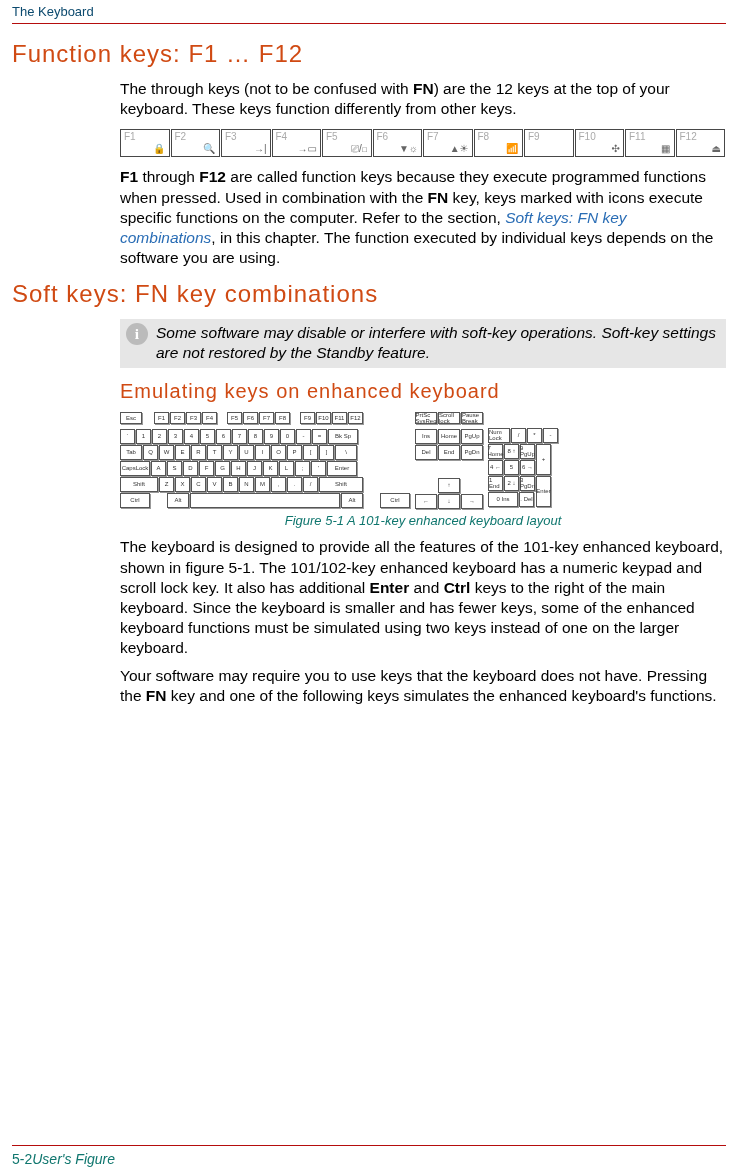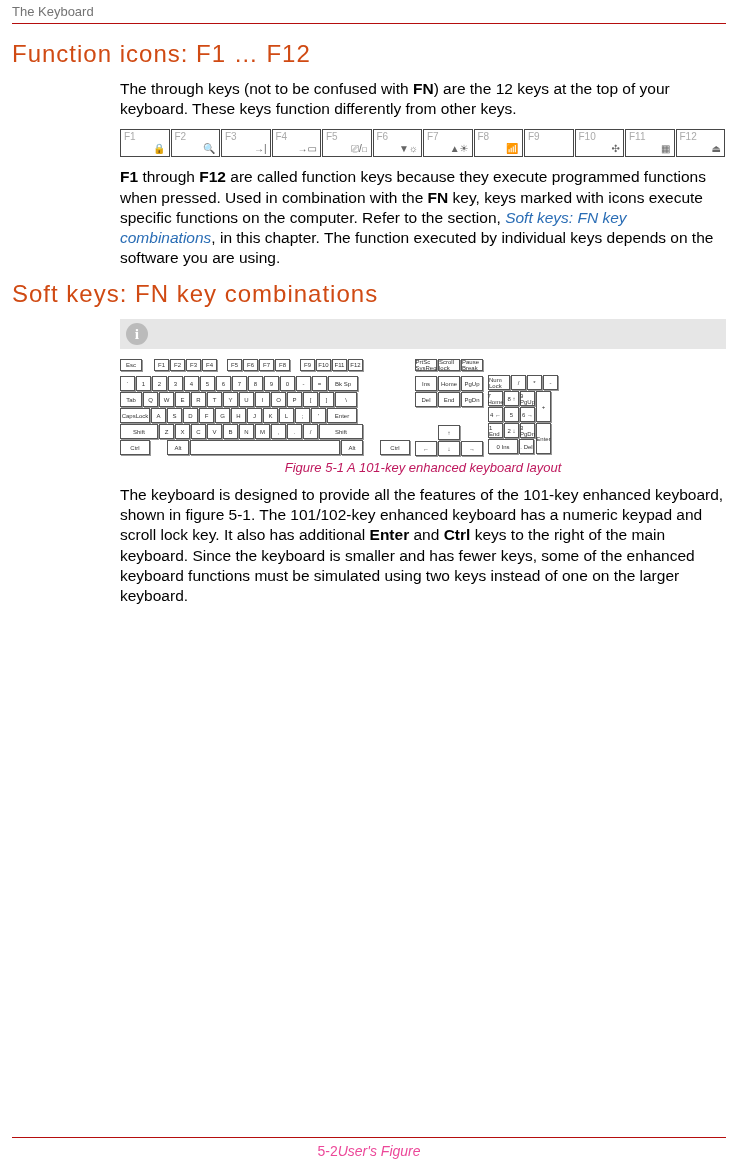--- a/index.html
+++ b/index.html
@@ -8,21 +8,21 @@
     background:#fff;
     color:#000;
     width:738px;
     height:1172px;
     position:relative;
     font-size:15.5px;
     line-height:1.3;
   }
   .page { padding:0 12px; }
   .runhead {
-    color:#737373;
+    color:#0c4a6e;
     font-size:13px;
     padding:4px 0 2px;
   }
   .toprule { border:none; border-top:1px solid #b50d0d; margin-bottom:14px; }
   h1.orange, h2.orange {
     color:#d04a13;
     font-family:"Trebuchet MS","Lucida Sans",sans-serif;
     font-weight:normal;
     letter-spacing:1px;
   }
@@ -63,21 +63,21 @@
   .note .icon {
     width:22px;height:22px;border-radius:11px;
     background:#bbb;display:flex;align-items:center;justify-content:center;
     color:#fff;font-weight:bold;font-style:normal;font-family:Georgia,serif;
     margin-right:8px;flex-shrink:0;
   }
 
   
   .kbd-fig { margin:8px 0 4px 108px; }
   .kbd-caption {
-    color:#be185d; text-align:center; font-style:italic;
+    color:#0f766e; text-align:center; font-style:italic;
     font-size:13px; margin:4px 0 8px 108px;
   }
   .kbd {
     display:flex; gap:5px;
   }
   .cluster { display:flex; flex-direction:column; gap:1px; }
   .row { display:flex; gap:1px; }
   .key {
     border:1px solid #555; background:#fff;
     box-shadow:1px 1px 0 #999;
@@ -88,36 +88,36 @@
   }
   .krow1 .key { height:12px; }
   .k { width:15px; }
   .kw { width:22px; }
   .kww { width:30px; }
   .kspace { width:150px; }
   .ktall { height:31px; }
 
   
   .footer {
-    position:absolute; left:12px; right:12px; bottom:12px;
-    display:flex; justify-content:center;
-    color:#ec4899; font-size:14px;
+    position:absolute; left:12px; right:12px; bottom:4px;
+    display:flex; justify-content:flex-start;
+    color:#0f766e; font-size:14px;
     border-top:1px solid #b50d0d; padding-top:4px;
     font-style:normal;
   }
   .footer .fr { font-style:italic; }
 </style>
 </head>
 <body>
 
 <div class="page">
   <div class="runhead">The Keyboard</div>
   <hr class="toprule">
 
-  <h1 class="orange">Function icons: F1 … F12</h1>
+  <h1 class="orange">Function keys: F1 … F12</h1>
 
   <div class="body">
     <p>
       <span>The through keys (not to be confused with </span><span class="bold">FN</span><span>) are the 12 keys at the top of your keyboard. These keys function differently from other keys.</span>
     </p>
   </div>
 
   <div class="fn-row">
     <div class="fk">
         <span class="lab">F1</span>
@@ -173,22 +173,24 @@
     <p>
       <span class="bold">F1</span><span> through </span><span class="bold">F12</span><span> are called function keys because they execute programmed functions when pressed. Used in combination with the </span><span class="bold">FN</span><span> key, keys marked with icons execute specific functions on the computer. Refer to the section, </span><span class="link">Soft keys: FN key combinations</span><span>, in this chapter. The function executed by individual keys depends on the software you are using.</span>
     </p>
   </div>
 
   <h1 class="orange">Soft keys: FN key combinations</h1>
 
 
   <div class="note">
     <div class="icon">i</div>
-  </div>
-
+    <div>Some software may disable or interfere with soft-key operations. Soft-key settings are not restored by the Standby feature.</div>
+  </div>
+
+  <h2 class="orange">Emulating keys on enhanced keyboard</h2>
 
   <div class="kbd-fig">
     <div class="kbd">
 
       <div class="cluster">
         <div class="row krow1">
           <div class="key kw">Esc</div>
           <div style="width:10px"></div>
           <div class="key k">F1</div>
           <div class="key k">F2</div>
@@ -339,19 +341,22 @@
         </div>
       </div>
     </div>
   </div>
   <div class="kbd-caption">Figure 5-1 A 101-key enhanced keyboard layout</div>
 
   <div class="body">
     <p>
       <span>The keyboard is designed to provide all the features of the 101-key enhanced keyboard, shown in figure 5-1. The 101/102-key enhanced keyboard has a numeric keypad and scroll lock key. It also has additional </span><span class="bold">Enter</span><span> and </span><span class="bold">Ctrl</span><span> keys to the right of the main keyboard. Since the keyboard is smaller and has fewer keys, some of the enhanced keyboard functions must be simulated using two keys instead of one on the larger keyboard.</span>
     </p>
+    <p>
+      <span>Your software may require you to use keys that the keyboard does not have. Pressing the </span><span class="bold">FN</span><span> key and one of the following keys simulates the enhanced keyboard's functions.</span>
+    </p>
   </div>
 </div>
 
 <div class="footer">
   <span>5-2</span>
   <span class="fr">User's Figure</span>
 </div>
 
 </body></html>

